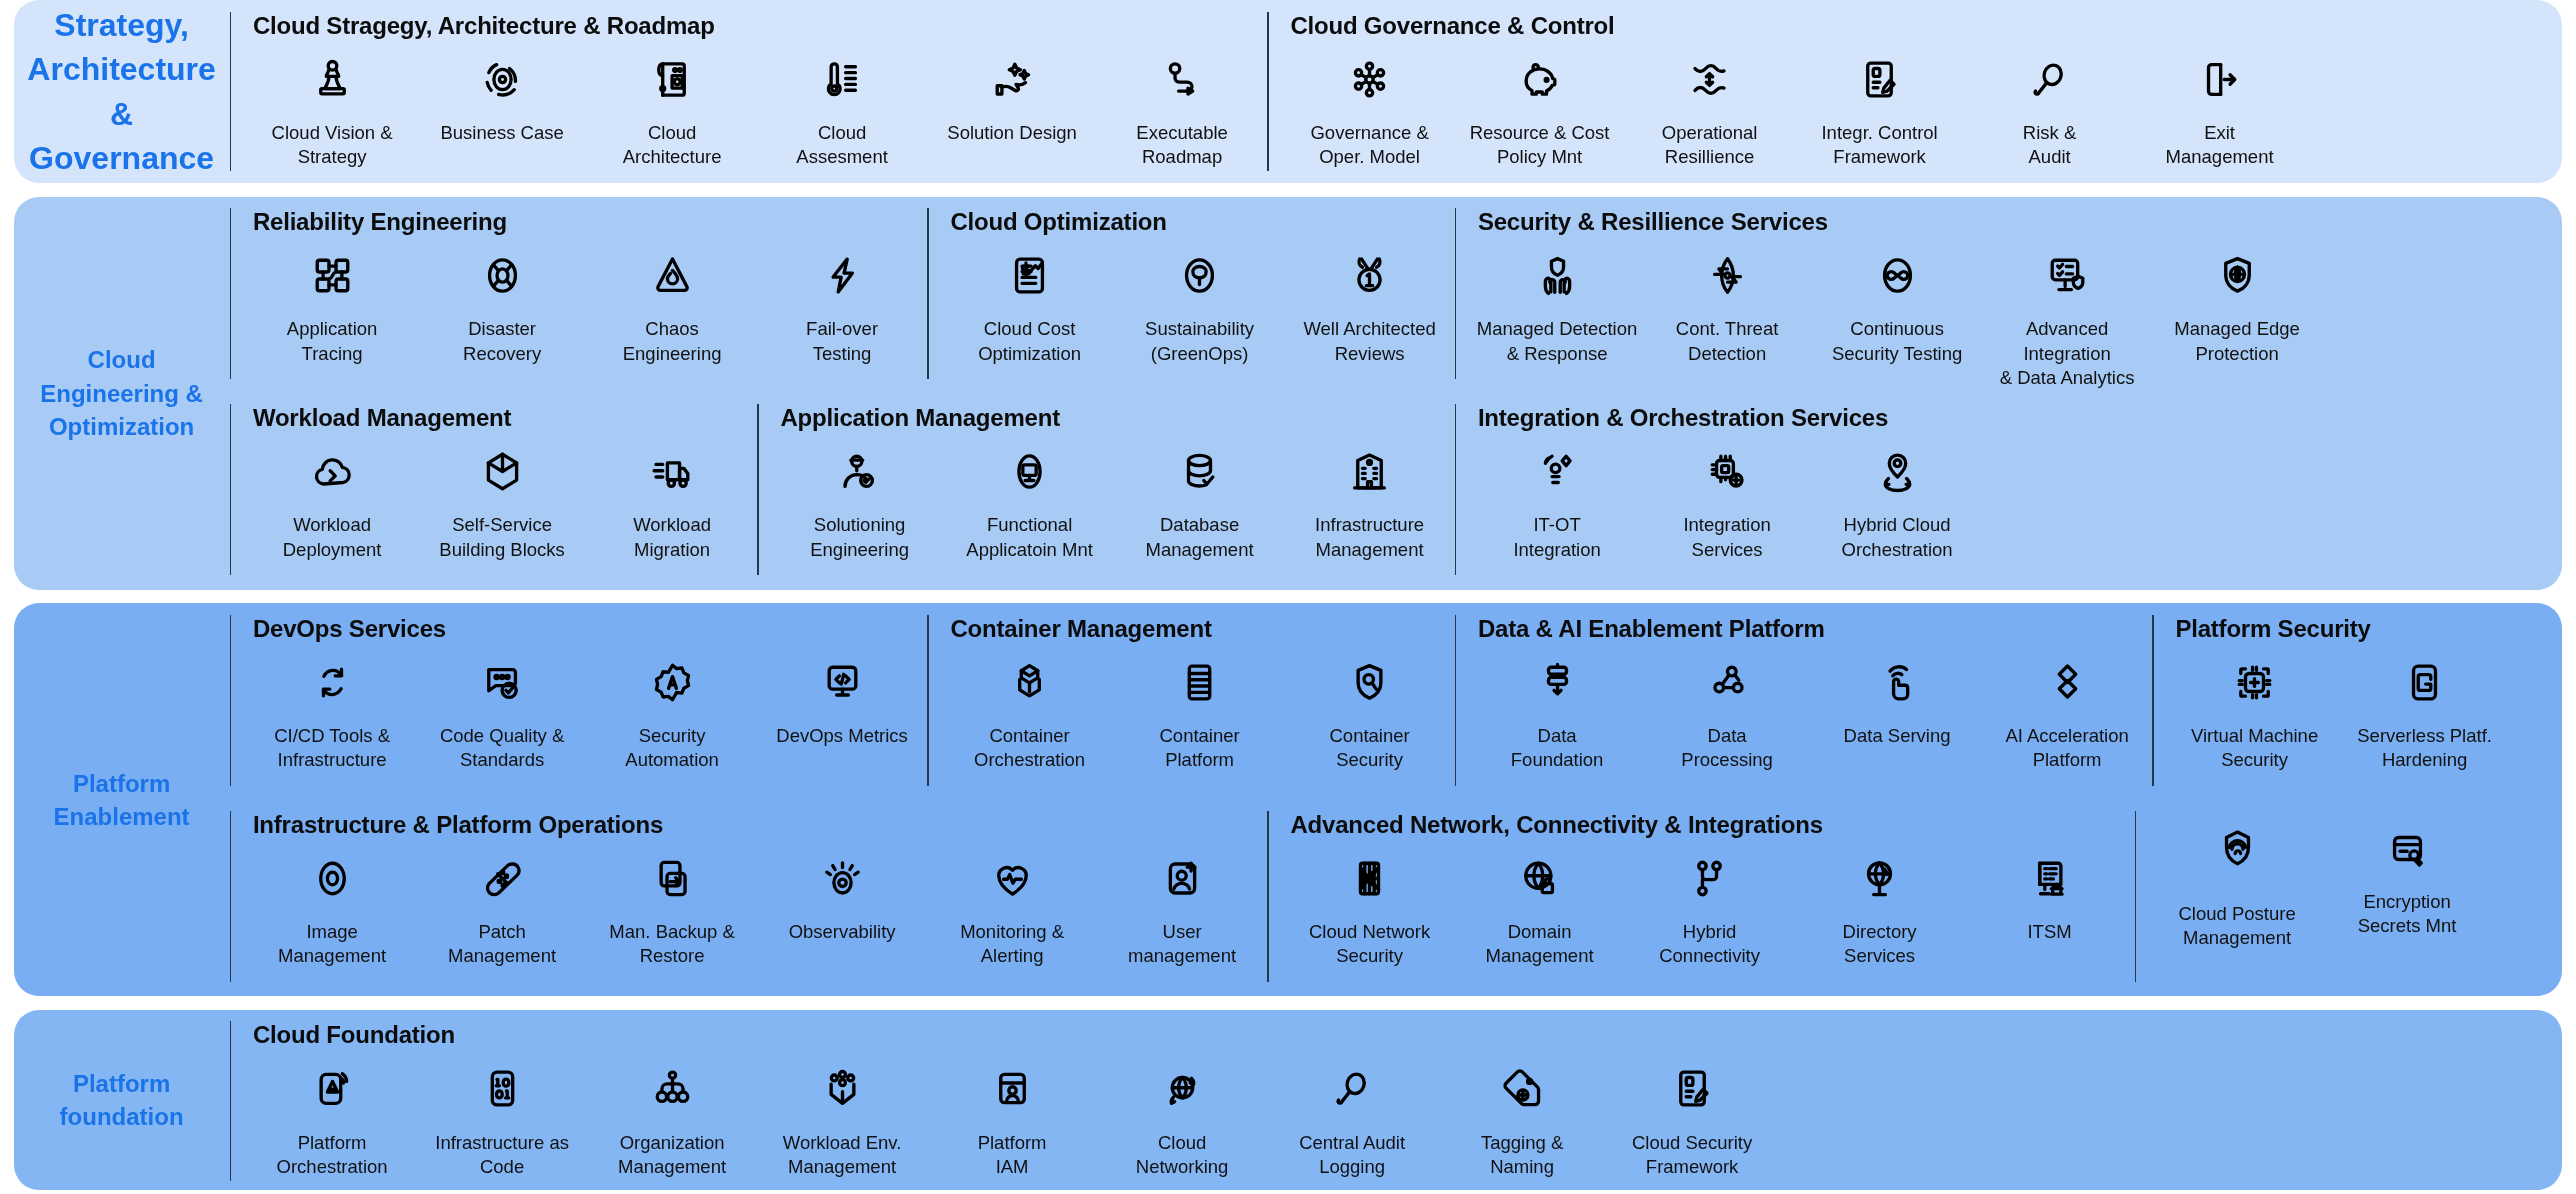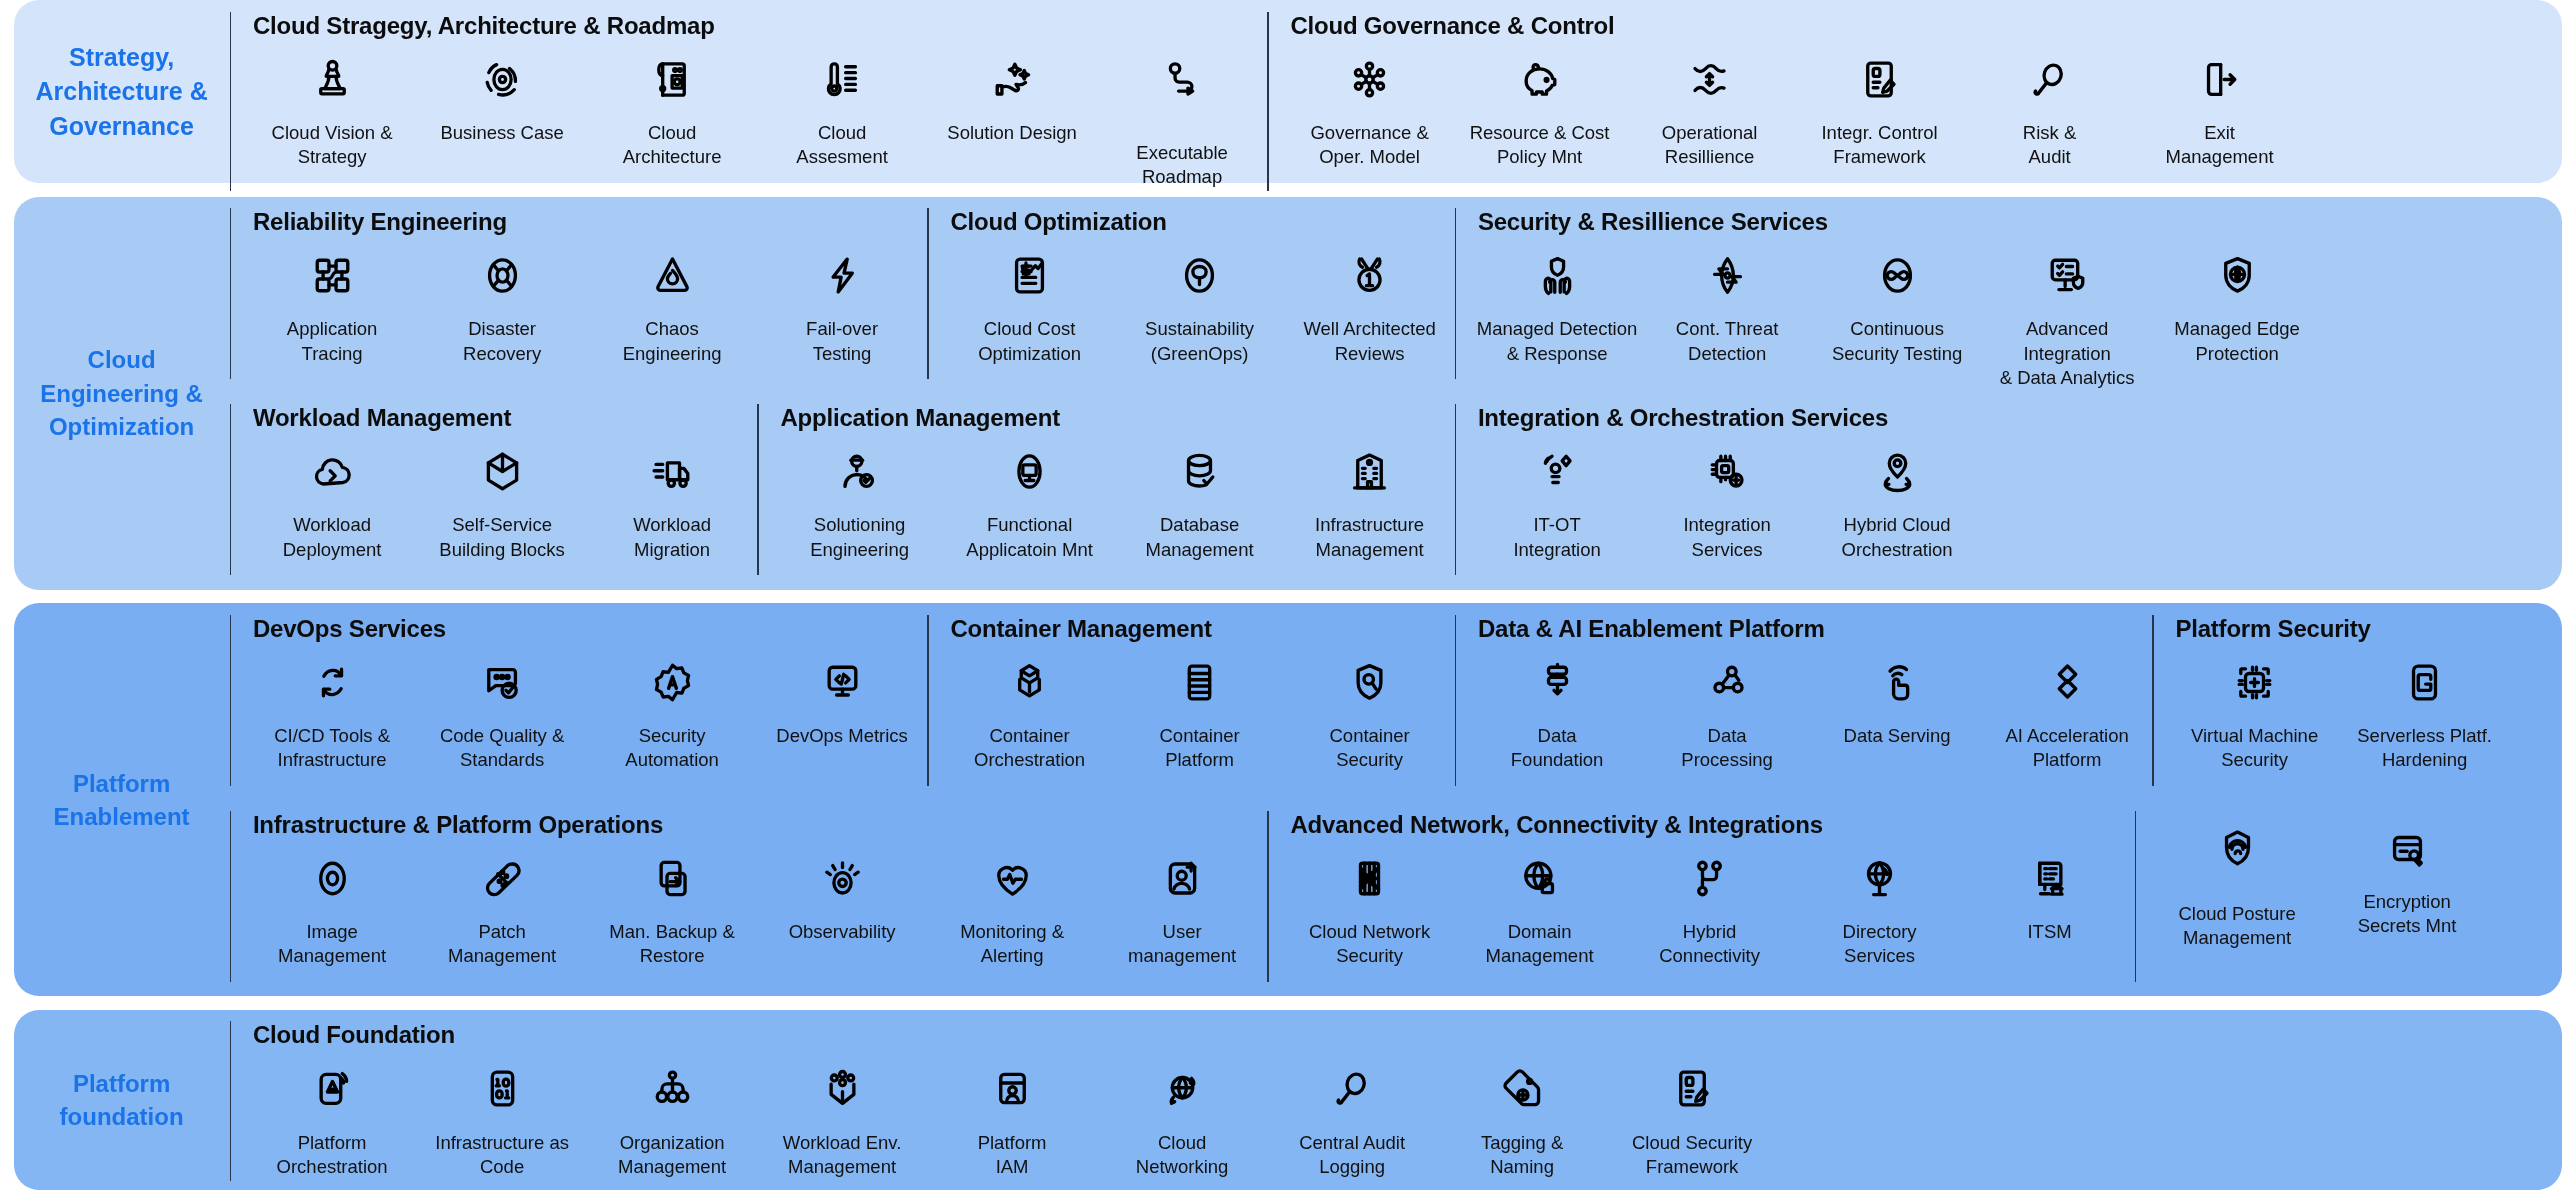--- a/index.html
+++ b/index.html
@@ -72,21 +72,21 @@
     font-size:18.5px;
     line-height:1.32;
     color:#111111;
     text-align:center;
     max-width:163px;
     word-wrap:break-word;
   }
 
   
   .band-b1 { height:183px; }
-  .band-b1 .band-label { font-size:25px; }
+  .band-b1 .band-label { font-size:32px; }
   .band-b2 { height:393px; }
   .band-b3 { height:393px; }
   .band-b4 { height:180px; }
   .band-b2 .grouprow, .band-b3 .grouprow { height:196px; }
   .band-b2 .band-label, .band-b3 .band-label { }
 </style>
 </head>
 <body>
 
 <div class="canvas" id="canvas">
@@ -160,21 +160,21 @@
                 <div class="item-label" style="white-space: pre-line;">Solution Design</div>
               </div>
               <div class="item">
                 <div class="item-icon">
                   <svg viewBox="0 0 24 24" fill="none" stroke="#000" stroke-width="1.7" stroke-linecap="round" stroke-linejoin="round">
                     <circle cx="8.2" cy="6.4" r="2.4"></circle>
                     <path d="M8.2 9v2.4c0 1.2 1 1.9 2 1.9h4.2c1.4 0 2.4 1 2.4 2.3s-1 2.3-2.4 2.3H10"></path>
                     <path d="M14.8 16.4l2.4 1.5-2.4 1.5z"></path>
                   </svg>
                 </div>
-                <div class="item-label" style="white-space: pre-line; margin-top: 20px;">Executable
+                <div class="item-label" style="white-space: pre-line;">Executable
 Roadmap</div>
               </div>
             </div>
           </div>
           <div class="group">
             <div class="group-title">Cloud Governance &amp; Control</div>
             <div class="items">
               <div class="item">
                 <div class="item-icon">
                   <svg viewBox="0 0 24 24" fill="none" stroke="#000" stroke-width="1.7" stroke-linecap="round" stroke-linejoin="round">

